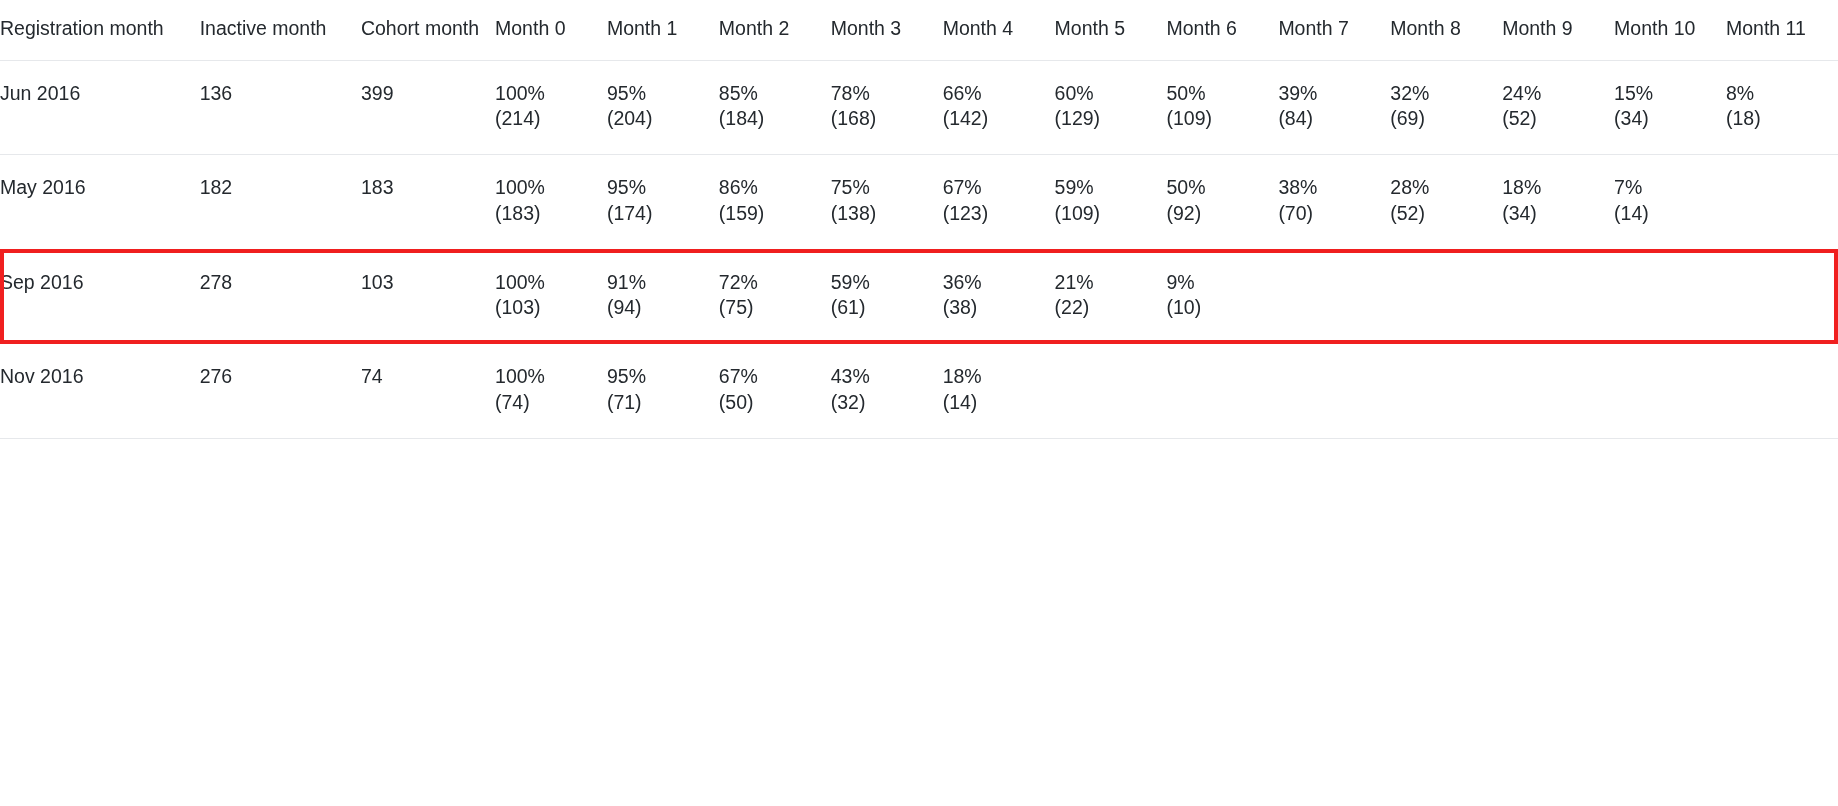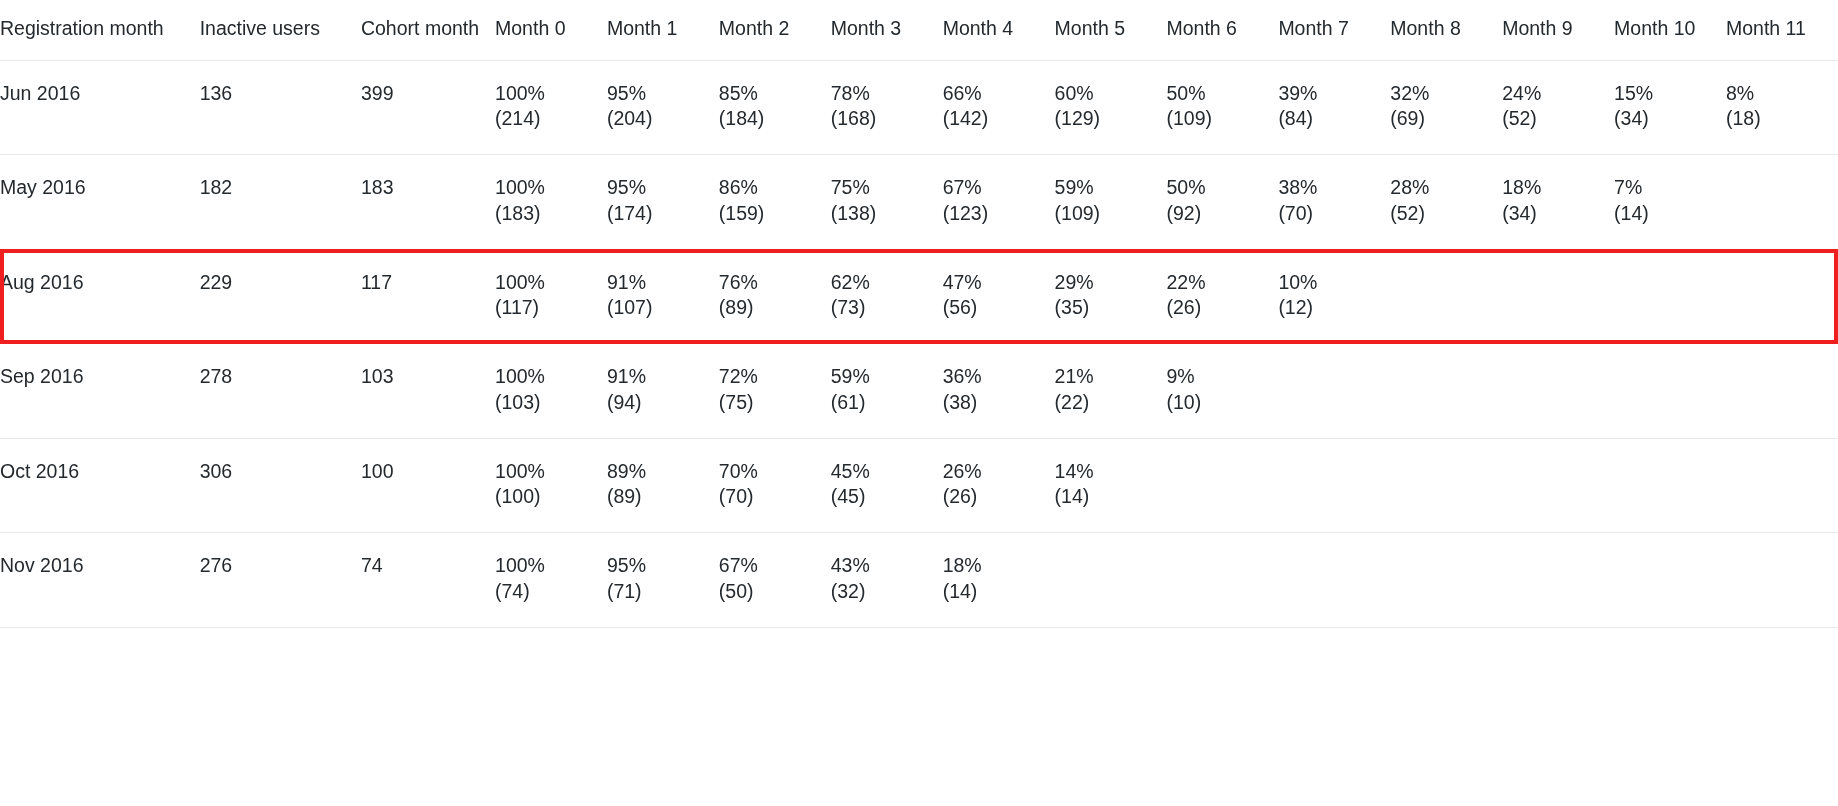--- a/index.html
+++ b/index.html
@@ -83,21 +83,21 @@
         <col class="c-m">
         <col class="c-m">
       <col class="c-m">
         <col class="c-m">
         <col class="c-m">
         <col class="c-m">
     </colgroup>
     <thead>
       <tr>
         <th class="col-reg">Registration month</th>
-        <th>Inactive users</th>
+        <th>Inactive month</th>
         <th>Cohort month</th>
         <th>Month 0</th>
         <th>Month 1</th>
         <th>Month 2</th>
         <th>Month 3</th>
         <th>Month 4</th>
         <th>Month 5</th>
         <th>Month 6</th>
         <th>Month 7</th>
         <th>Month 8</th>
@@ -158,45 +158,20 @@
 (70)</td>
           <td>28%
 (52)</td>
           <td>18%
 (34)</td>
           <td>7%
 (14)</td>
           <td class="empty"></td>
         </tr>
         <tr>
-          <td class="col-reg">Aug 2016</td>
-          <td>229</td>
-          <td>117</td>
-          <td>100%
-(117)</td>
-          <td>91%
-(107)</td>
-          <td>76%
-(89)</td>
-          <td>62%
-(73)</td>
-          <td>47%
-(56)</td>
-          <td>29%
-(35)</td>
-          <td>22%
-(26)</td>
-          <td>10%
-(12)</td>
-          <td class="empty"></td>
-          <td class="empty"></td>
-          <td class="empty"></td>
-          <td class="empty"></td>
-        </tr>
-        <tr>
           <td class="col-reg">Sep 2016</td>
           <td>278</td>
           <td>103</td>
           <td>100%
 (103)</td>
           <td>91%
 (94)</td>
           <td>72%
 (75)</td>
           <td>59%
@@ -207,43 +182,20 @@
 (22)</td>
           <td>9%
 (10)</td>
           <td class="empty"></td>
           <td class="empty"></td>
           <td class="empty"></td>
           <td class="empty"></td>
           <td class="empty"></td>
         </tr>
         <tr>
-          <td class="col-reg">Oct 2016</td>
-          <td>306</td>
-          <td>100</td>
-          <td>100%
-(100)</td>
-          <td>89%
-(89)</td>
-          <td>70%
-(70)</td>
-          <td>45%
-(45)</td>
-          <td>26%
-(26)</td>
-          <td>14%
-(14)</td>
-          <td class="empty"></td>
-          <td class="empty"></td>
-          <td class="empty"></td>
-          <td class="empty"></td>
-          <td class="empty"></td>
-          <td class="empty"></td>
-        </tr>
-        <tr>
           <td class="col-reg">Nov 2016</td>
           <td>276</td>
           <td>74</td>
           <td>100%
 (74)</td>
           <td>95%
 (71)</td>
           <td>67%
 (50)</td>
           <td>43%

